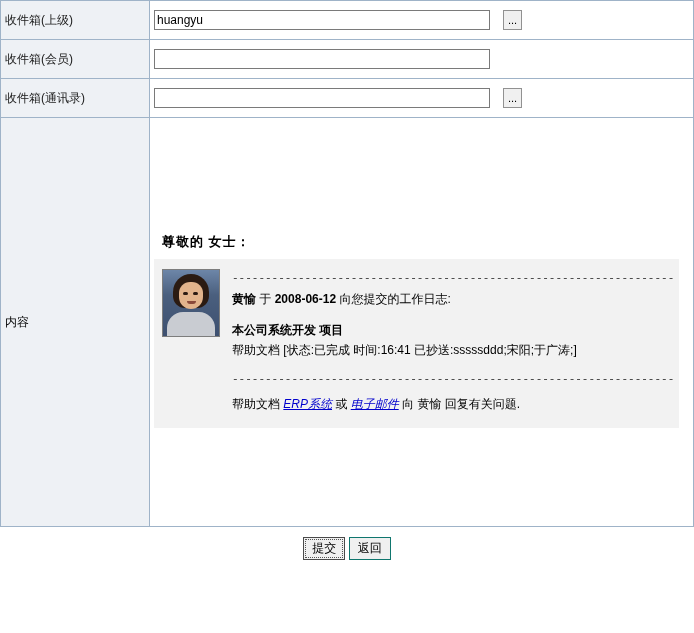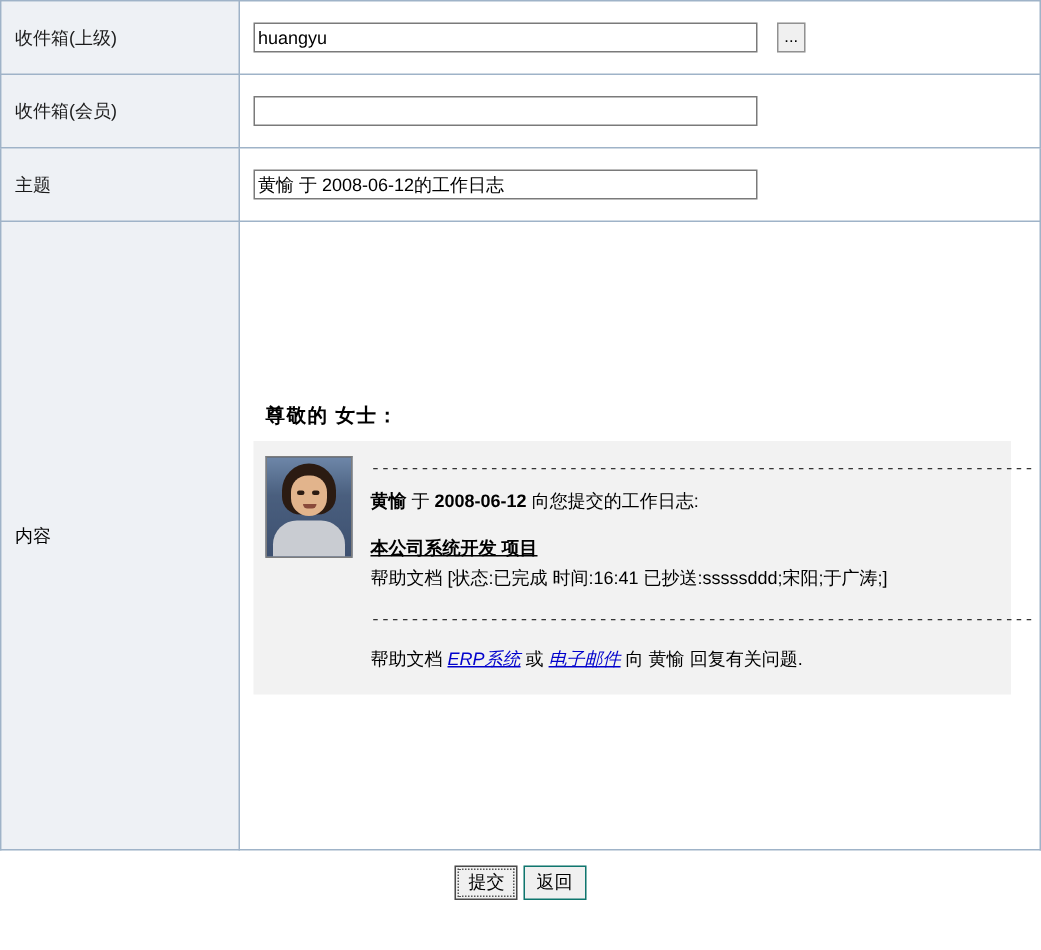--- a/index.html
+++ b/index.html
@@ -17,21 +17,21 @@
     overflow: hidden;
     background: #ffffff;
   }
   table.form {
     border-collapse: collapse;
     width: 694px;
     table-layout: fixed;
   }
   table.form td {
     border: 1px solid #9fb3c8;
-    padding: 9px;
+    padding: 4px;
     vertical-align: middle;
   }
   td.label {
     width: 140px;
     background: #eef1f5;
     color: #1b1b1b;
     font-size: 12px;
     padding-left: 26px;
     height: 30px;
     white-space: nowrap;
@@ -164,21 +164,20 @@
     overflow: hidden;
     display: block;
   }
   .line-sub {
     padding-top: 2px;
   }
   .line-sub b { font-weight: bold; }
   .proj {
     font-weight: bold;
     padding-top: 12px;
-    text-decoration: underline;
   }
   .doc {
     padding-top: 1px;
   }
   .reply {
     padding-top: 6px;
   }
   a.lnk {
     color: #0000cc;
     text-decoration: underline;
@@ -223,24 +222,25 @@
       </tr>
       <tr>
         <td class="label">收件箱(会员)</td>
         <td class="field">
           <div class="row-input">
             <input class="text" type="text" value="" style="">
           </div>
         </td>
       </tr>
       <tr>
-        <td class="label">主题</td>
+        <td class="label">收件箱(通讯录)</td>
         <td class="field">
           <div class="row-input">
-            <input class="text subject" type="text" value="黄愉 于 2008-06-12的工作日志" style="">
+            <input class="text" type="text" value="" style="">
+            <button class="browse-btn">...</button>
           </div>
         </td>
       </tr>
       <tr>
         <td class="content-label">内容</td>
         <td class="content-body">
           <div class="mail">
             <div class="greeting">尊敬的 女士：</div>
             <div class="mail-box">
               <div class="photo">

